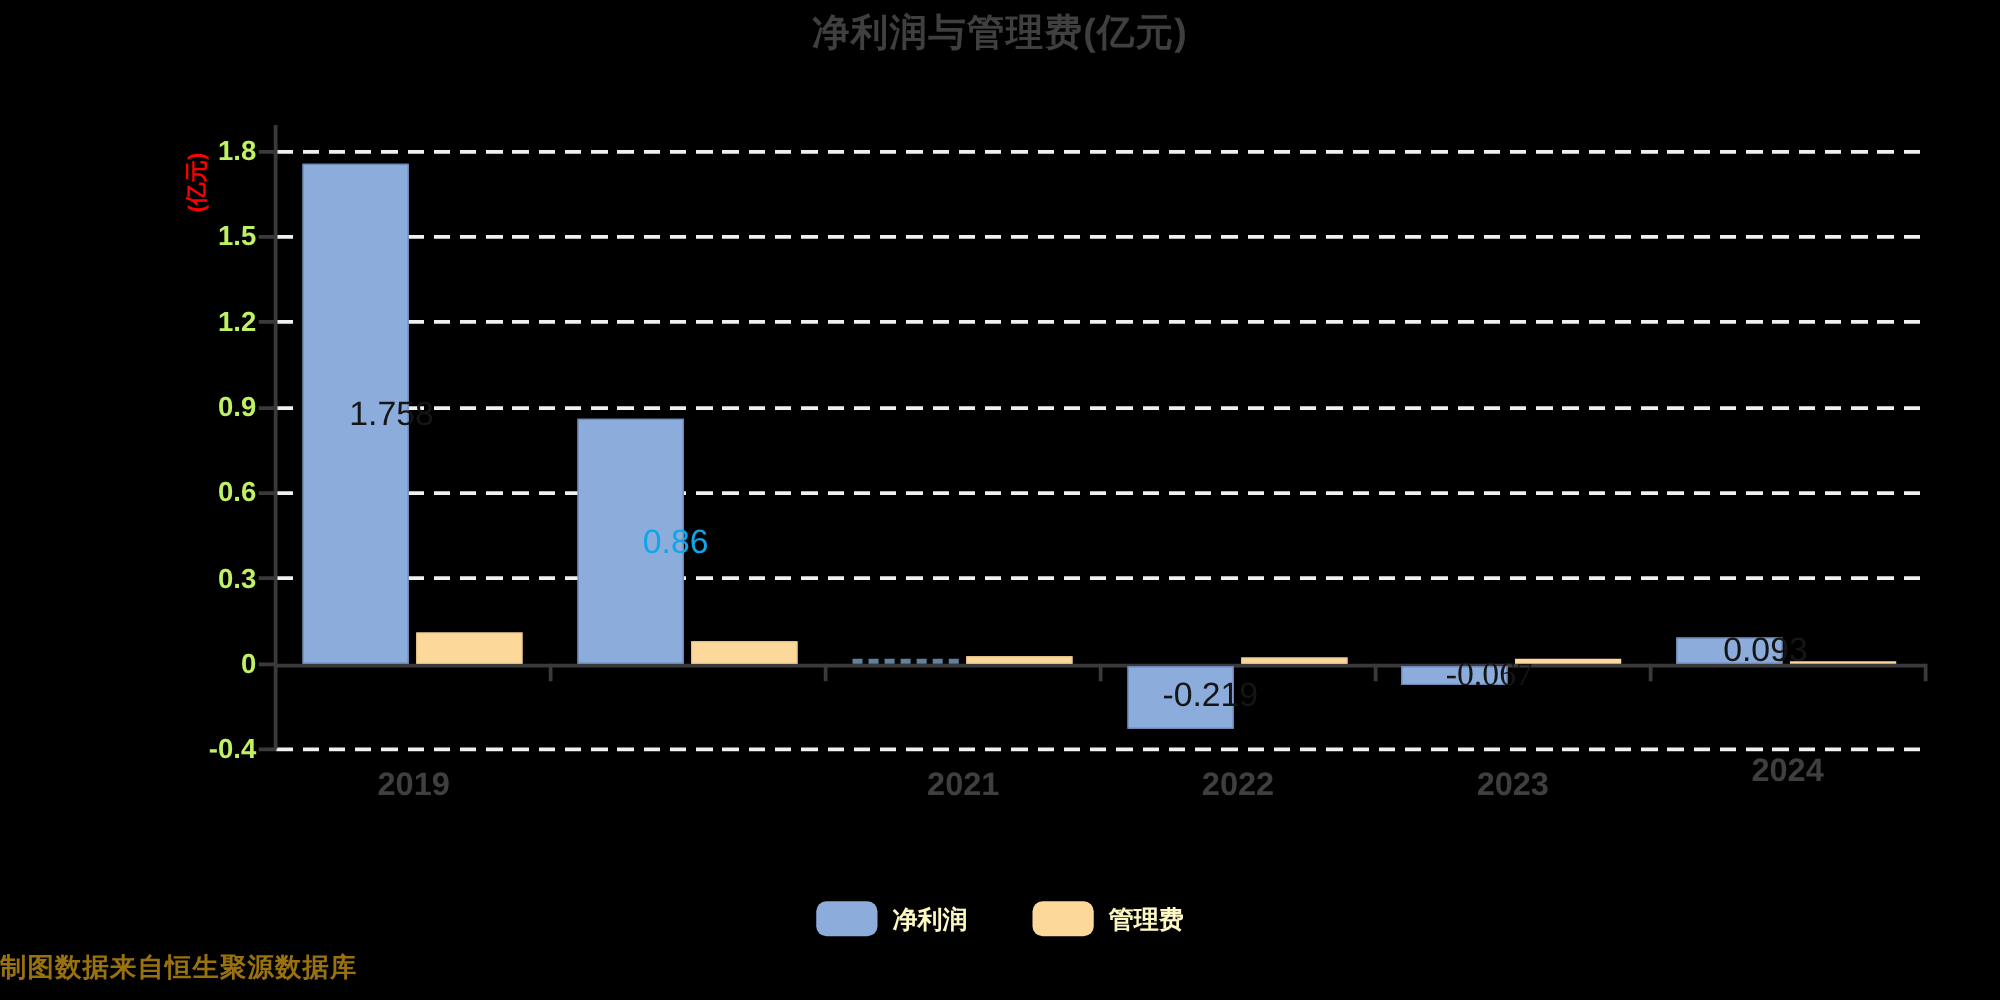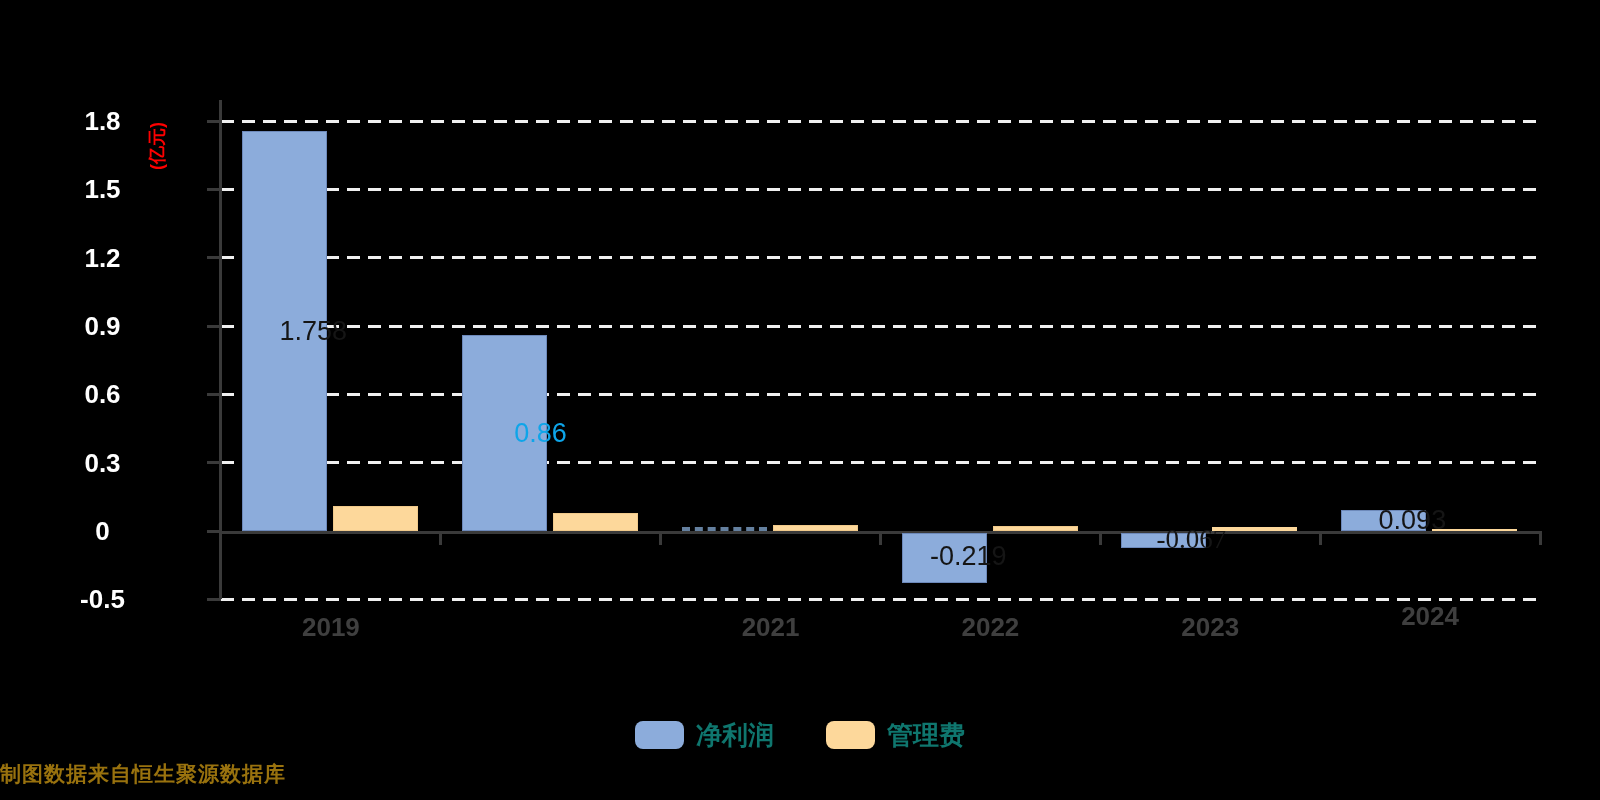--- a/index.html
+++ b/index.html
@@ -14,49 +14,50 @@
   .y-name{
     position:absolute;left:157px;top:146px;transform:translate(-50%,-50%) rotate(-90deg);
     font-size:18px;font-weight:700;color:#fe0000;white-space:nowrap;
   }
   #plot{position:absolute;left:0;top:0;width:1600px;height:800px;}
   .gridline{position:absolute;height:3px;}
   .axisline{position:absolute;background:#3a3a3a;}
   .ytick{position:absolute;width:14px;height:3px;background:#3a3a3a;}
   .xtick{position:absolute;width:3px;height:14px;background:#3a3a3a;}
   .ylabel{
-    position:absolute;left:0;width:205px;height:32px;line-height:32px;text-align:center;
-    font-size:26px;font-weight:600;color:#ffffff;
+    position:absolute;left:0;width:205px;height:32px;line-height:32px;text-align:right;
+    font-size:22px;font-weight:600;color:#bef264;
   }
   .xlabel{
     position:absolute;height:30px;line-height:30px;text-align:center;
     font-size:26px;font-weight:600;color:#3f3f3f;
   }
   .bar{position:absolute;box-sizing:border-box;}
   .bar-label{
     position:absolute;width:125px;height:32px;line-height:32px;text-align:right;
     font-size:27px;font-weight:400;color:#151515;
   }
   .zero-dash{position:absolute;height:0;border-top:4px dashed #64809f;}
   .legend{
     position:absolute;top:719px;left:0;width:100%;height:32px;
     display:flex;justify-content:center;align-items:center;gap:52px;
   }
   .legend-item{display:flex;align-items:center;gap:12px;cursor:pointer;}
   .swatch{width:49px;height:28px;border-radius:8px;display:inline-block;}
-  .legend-label{font-size:26px;font-weight:600;color:#0f766e;}
+  .legend-label{font-size:20px;font-weight:600;color:#fef9c3;}
   .source{
     position:absolute;top:760px;left:0;width:100%;text-align:left;
     font-size:21px;font-weight:700;color:#99720e;letter-spacing:1px;
   }
 </style>
 </head>
 <body>
 
 <div id="stage">
+  <div class="title">净利润与管理费(亿元)</div>
   <div class="y-name">(亿元)</div>
 
   <div id="plot">
       <div class="gridline" style="left: 221px; width: 1319px; top: 119.529px; background: repeating-linear-gradient(to right, rgb(240, 240, 240) 0px, rgb(240, 240, 240) 13px, transparent 13px, transparent 21px);"></div>
       <div class="ytick" style="left: 207px; top: 119.529px;"></div>
       <div class="ylabel" style="top: 105.029px;">1.8</div>
       <div class="gridline" style="left: 221px; width: 1319px; top: 187.857px; background: repeating-linear-gradient(to right, rgb(240, 240, 240) 0px, rgb(240, 240, 240) 13px, transparent 13px, transparent 21px);"></div>
       <div class="ytick" style="left: 207px; top: 187.857px;"></div>
       <div class="ylabel" style="top: 173.357px;">1.5</div>
       <div class="gridline" style="left: 221px; width: 1319px; top: 256.186px; background: repeating-linear-gradient(to right, rgb(240, 240, 240) 0px, rgb(240, 240, 240) 13px, transparent 13px, transparent 21px);"></div>
@@ -68,21 +69,21 @@
       <div class="gridline" style="left: 221px; width: 1319px; top: 392.843px; background: repeating-linear-gradient(to right, rgb(240, 240, 240) 0px, rgb(240, 240, 240) 13px, transparent 13px, transparent 21px);"></div>
       <div class="ytick" style="left: 207px; top: 392.843px;"></div>
       <div class="ylabel" style="top: 378.343px;">0.6</div>
       <div class="gridline" style="left: 221px; width: 1319px; top: 461.171px; background: repeating-linear-gradient(to right, rgb(240, 240, 240) 0px, rgb(240, 240, 240) 13px, transparent 13px, transparent 21px);"></div>
       <div class="ytick" style="left: 207px; top: 461.171px;"></div>
       <div class="ylabel" style="top: 446.671px;">0.3</div>
       <div class="ytick" style="left: 207px; top: 529.5px;"></div>
       <div class="ylabel" style="top: 515px;">0</div>
       <div class="gridline" style="left: 221px; width: 1319px; top: 597.829px; background: repeating-linear-gradient(to right, rgb(240, 240, 240) 0px, rgb(240, 240, 240) 13px, transparent 13px, transparent 21px);"></div>
       <div class="ytick" style="left: 207px; top: 597.829px;"></div>
-      <div class="ylabel" style="top: 583.329px;">-0.5</div>
+      <div class="ylabel" style="top: 583.329px;">-0.4</div>
       <div class="axisline" style="left: 219px; top: 100px; width: 3px; height: 499.329px;"></div>
       <div class="axisline" style="left: 219px; top: 531px; width: 1321px; height: 3px;"></div>
       <div class="xtick" style="left: 439.333px; top: 531px;"></div>
       <div class="xlabel" style="left: 221px; width: 219.833px; top: 612px;">2019</div>
       <div class="xtick" style="left: 659.167px; top: 531px;"></div>
       <div class="xtick" style="left: 879px; top: 531px;"></div>
       <div class="xlabel" style="left: 660.667px; width: 219.833px; top: 612px;">2021</div>
       <div class="xtick" style="left: 1098.83px; top: 531px;"></div>
       <div class="xlabel" style="left: 880.5px; width: 219.833px; top: 612px;">2022</div>
       <div class="xtick" style="left: 1318.67px; top: 531px;"></div>

